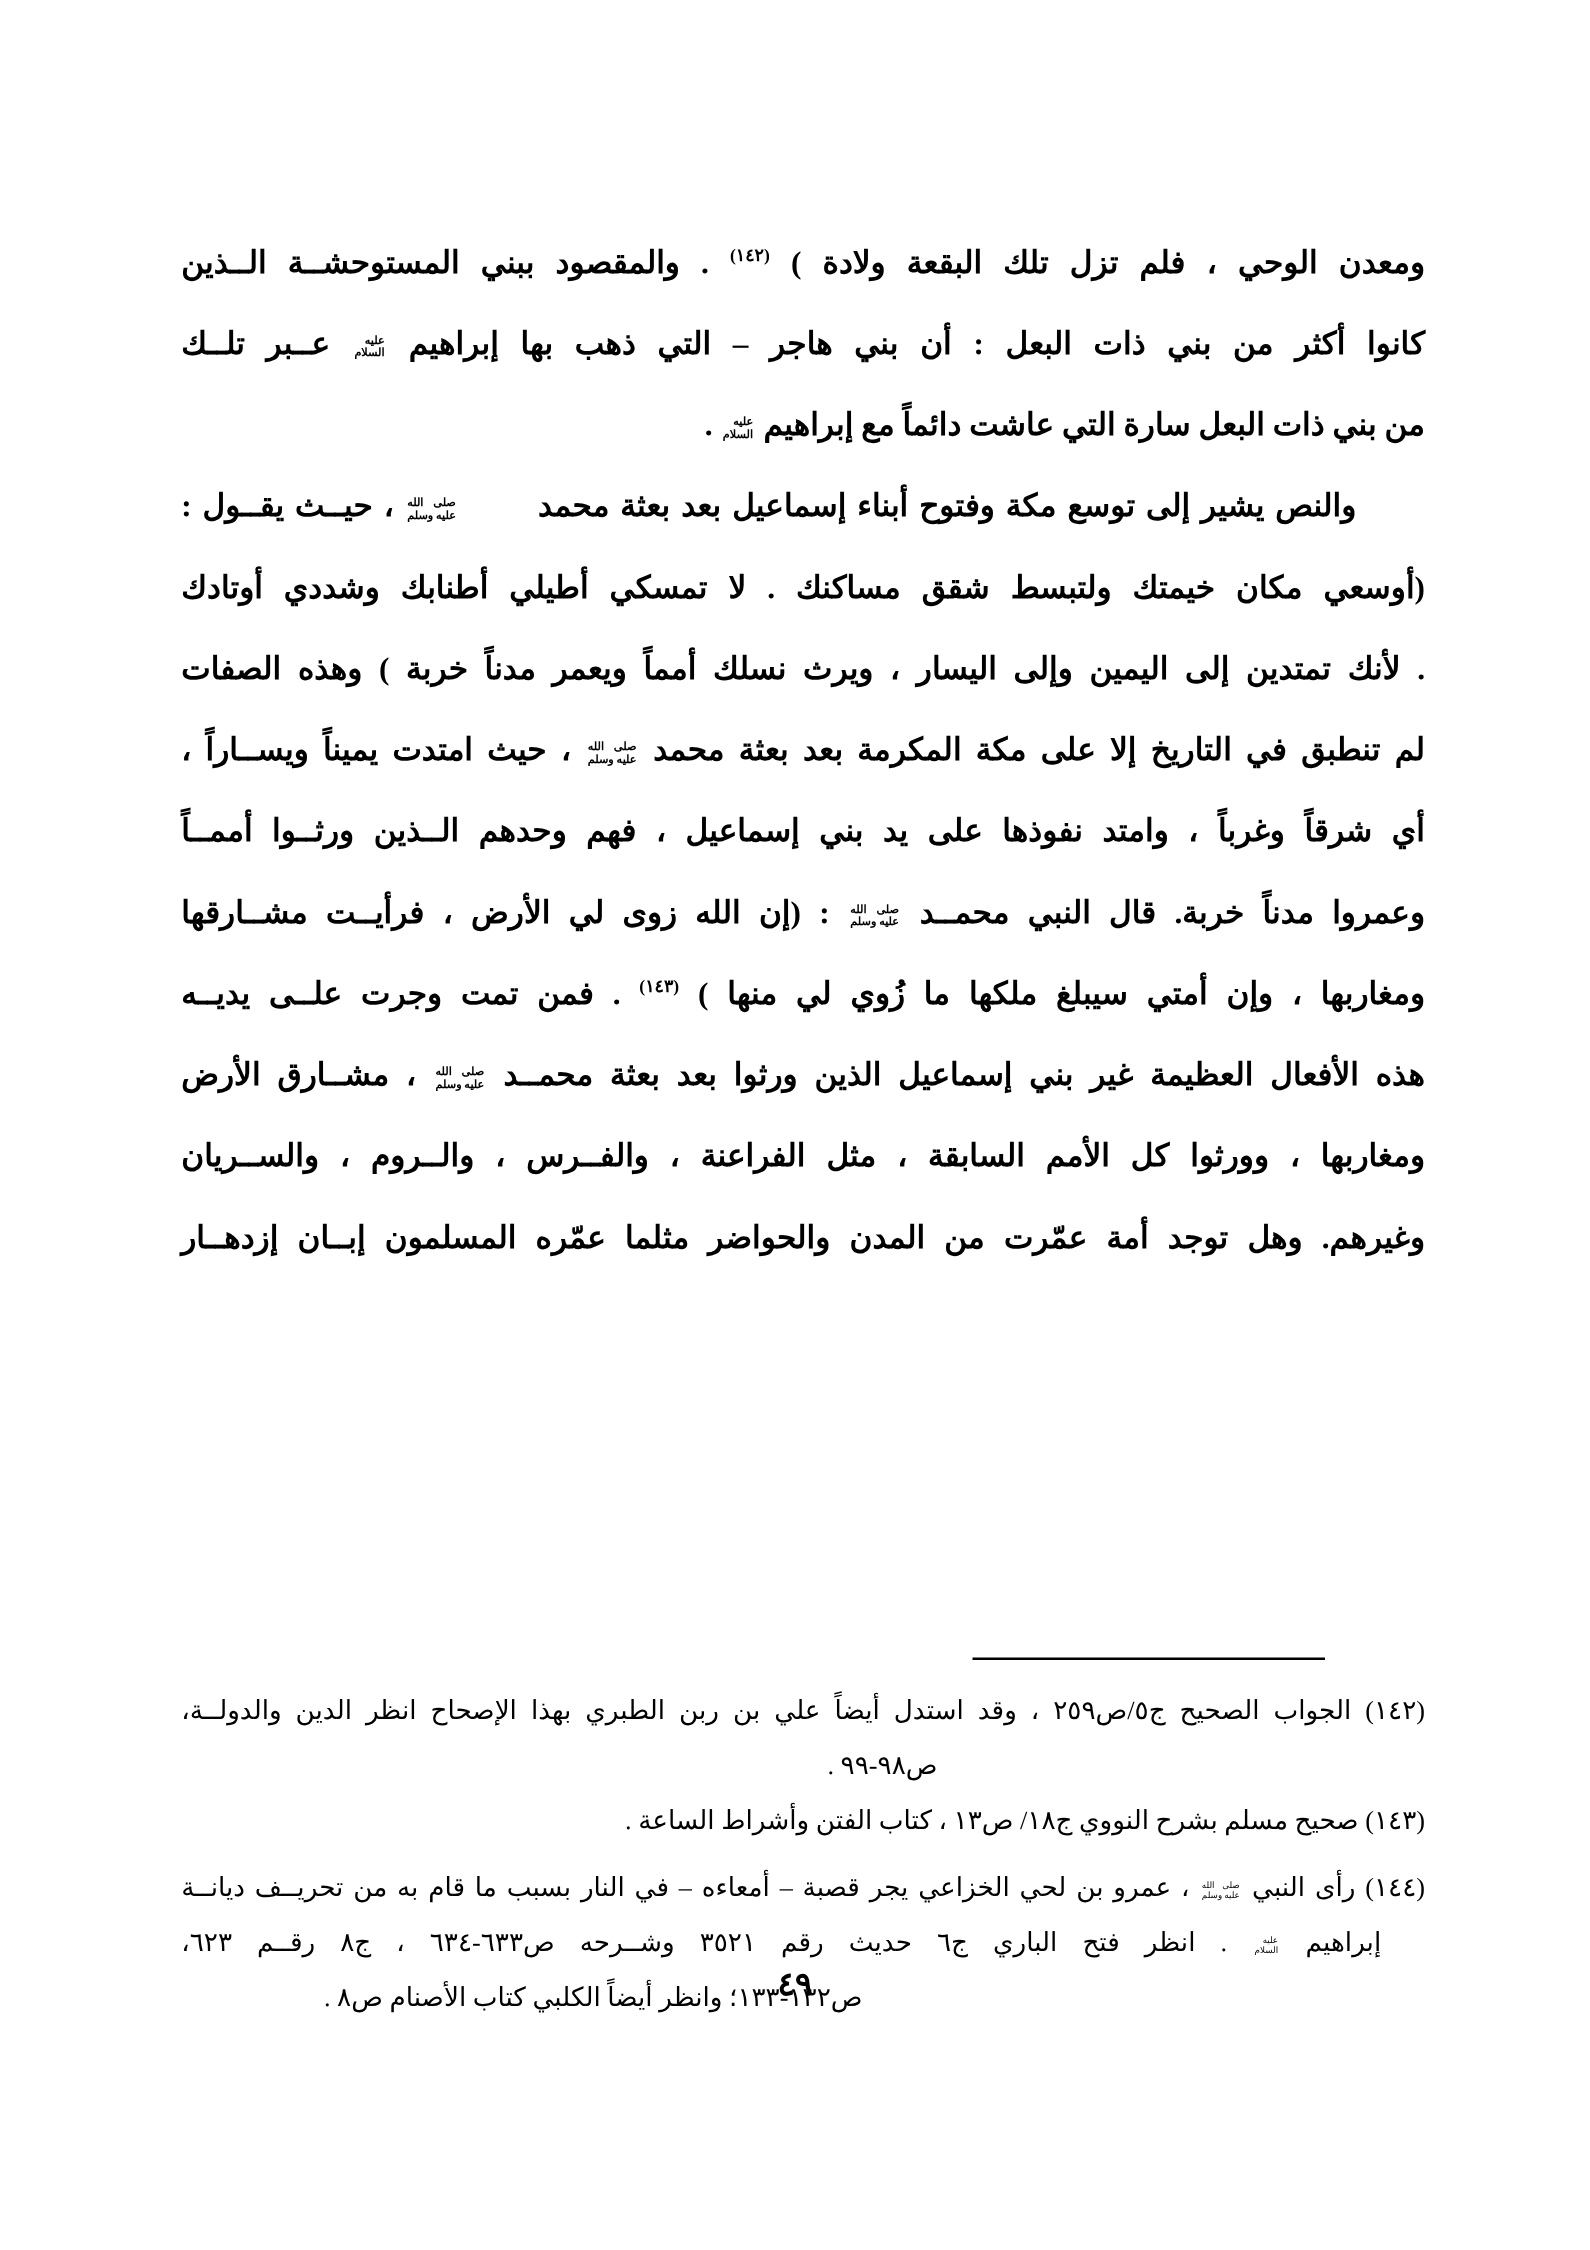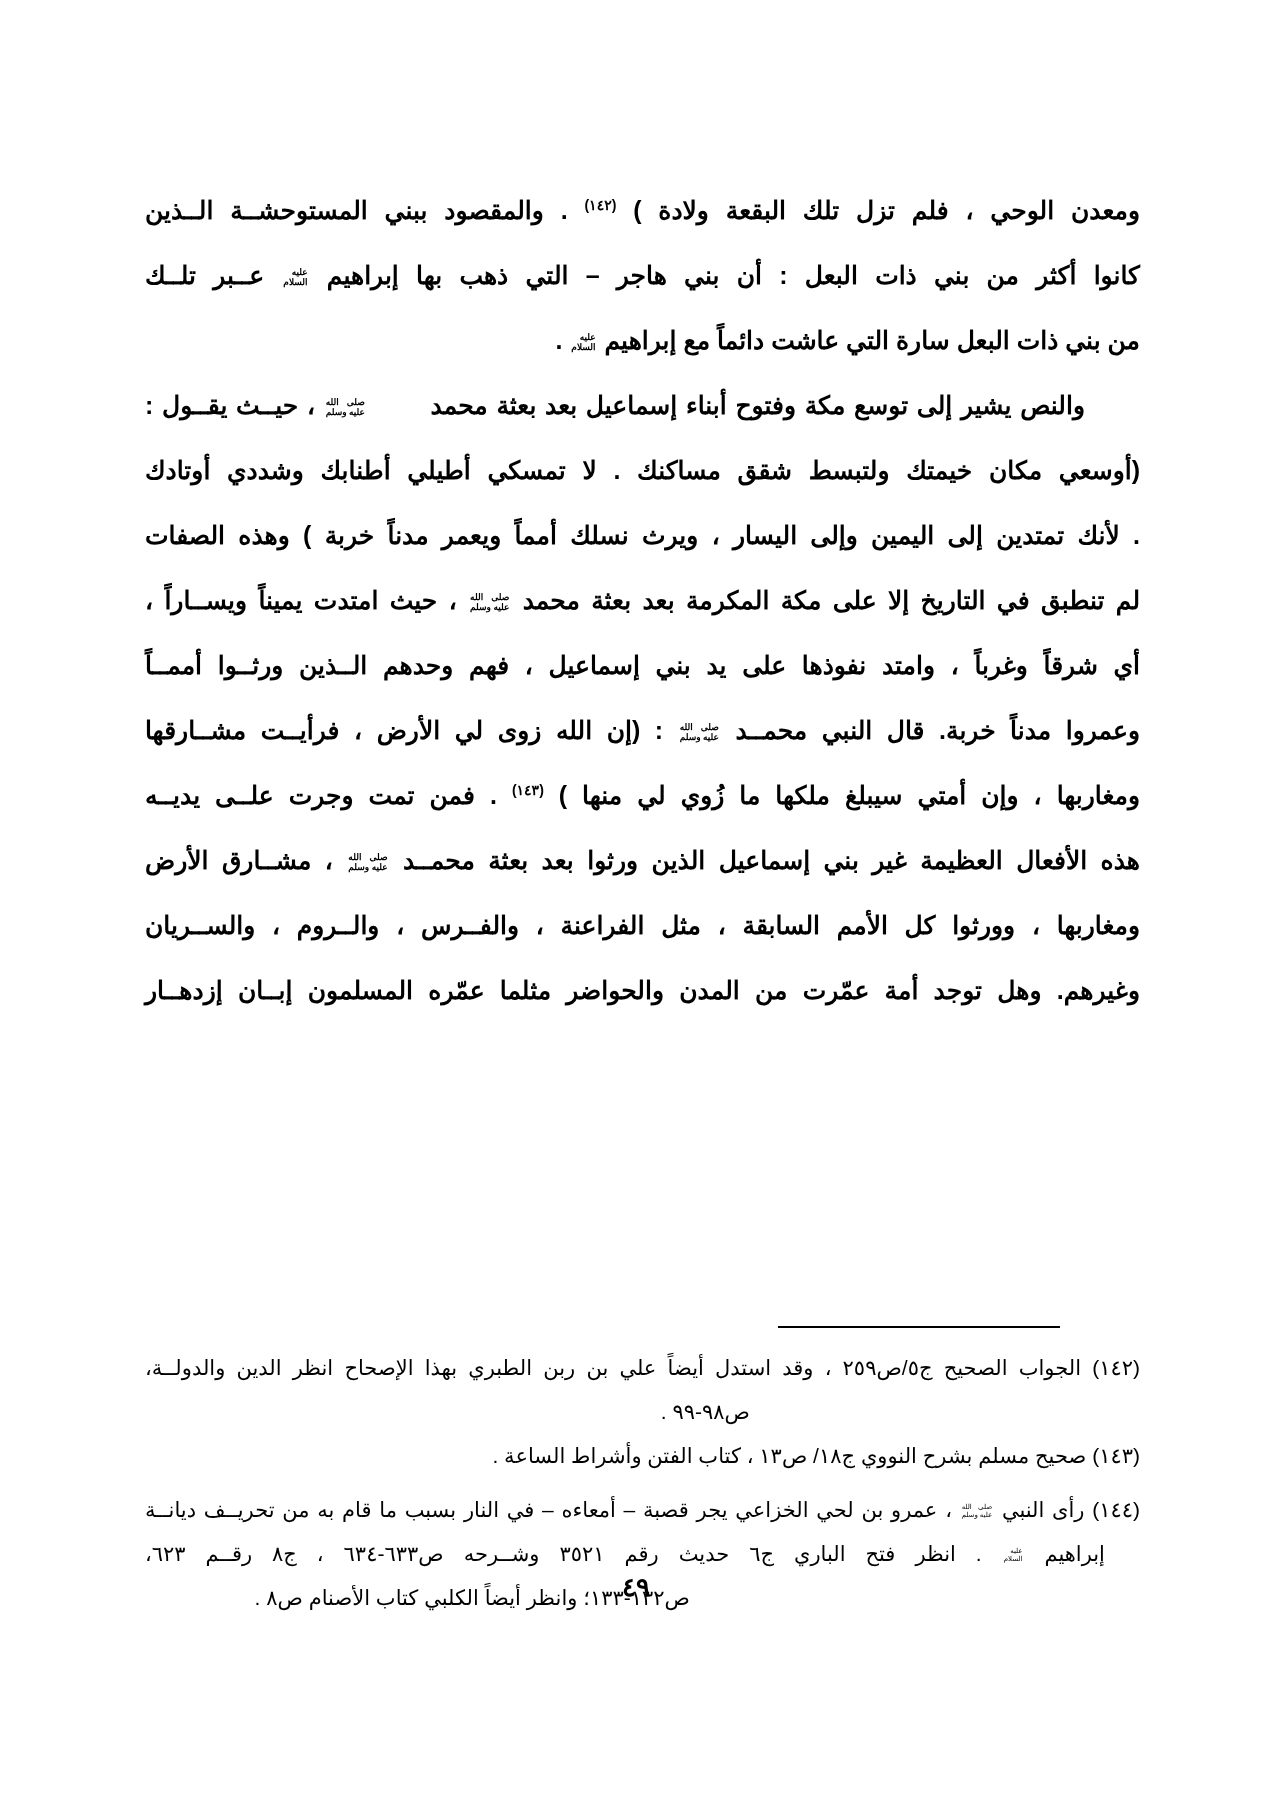--- a/index.html
+++ b/index.html
@@ -2,21 +2,21 @@
 <html lang="ar" dir="rtl"><head>
 <meta charset="utf-8">
 <style>
   html,body{margin:0;padding:0;}
   .page{
     position:relative;
     width:1272px;
     height:1800px;
     background:#ffffff;
     color:#000000;
-    font-family:Liberation Sans, sans-serif;
+    font-family:Liberation Serif, serif;
     direction:rtl;
     overflow:hidden;
   }
   .content{
     position:absolute;
     top:178px;
     right:132px;
     left:145px;
   }
   .body-line{

